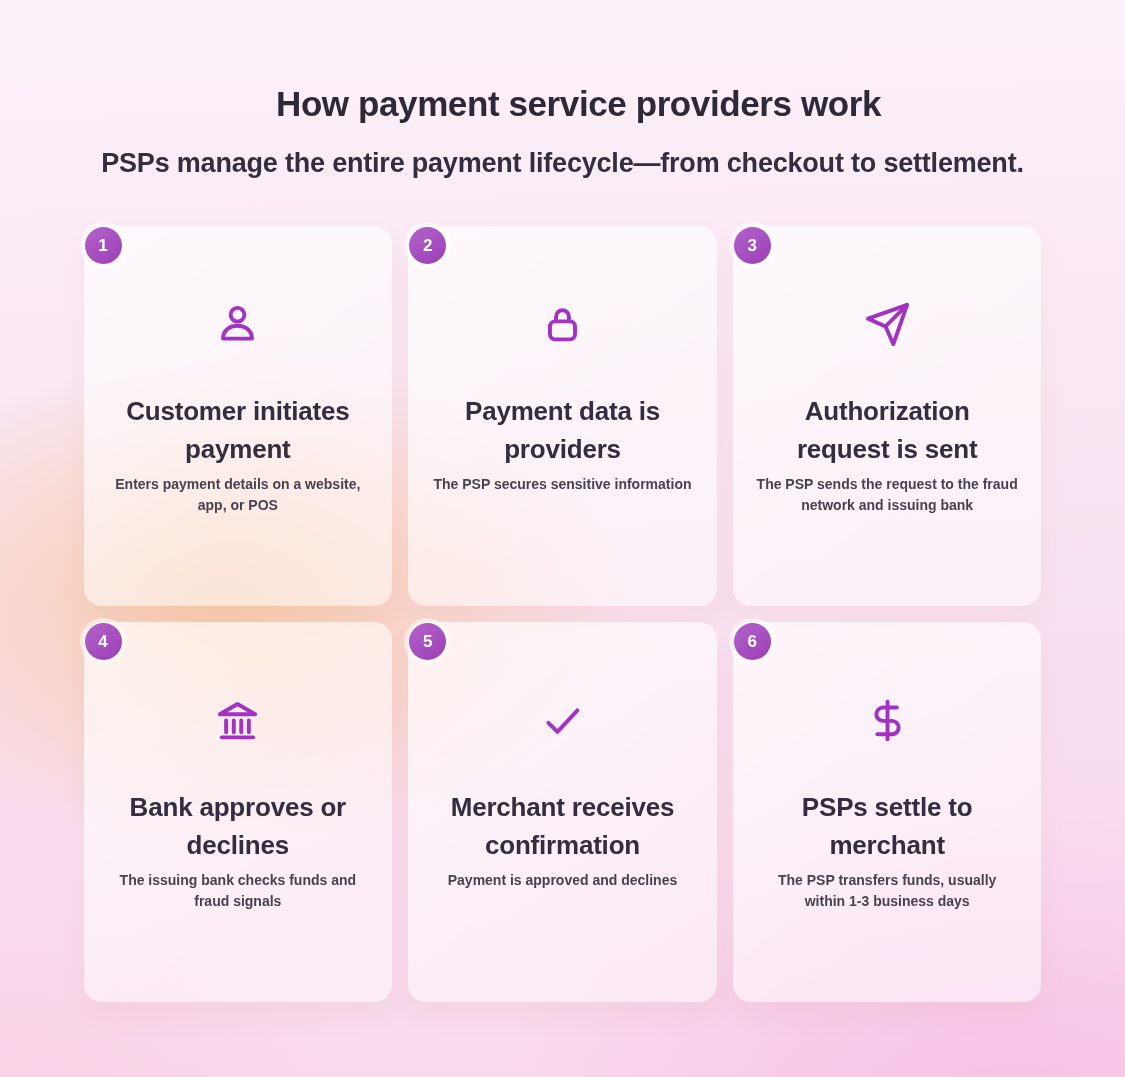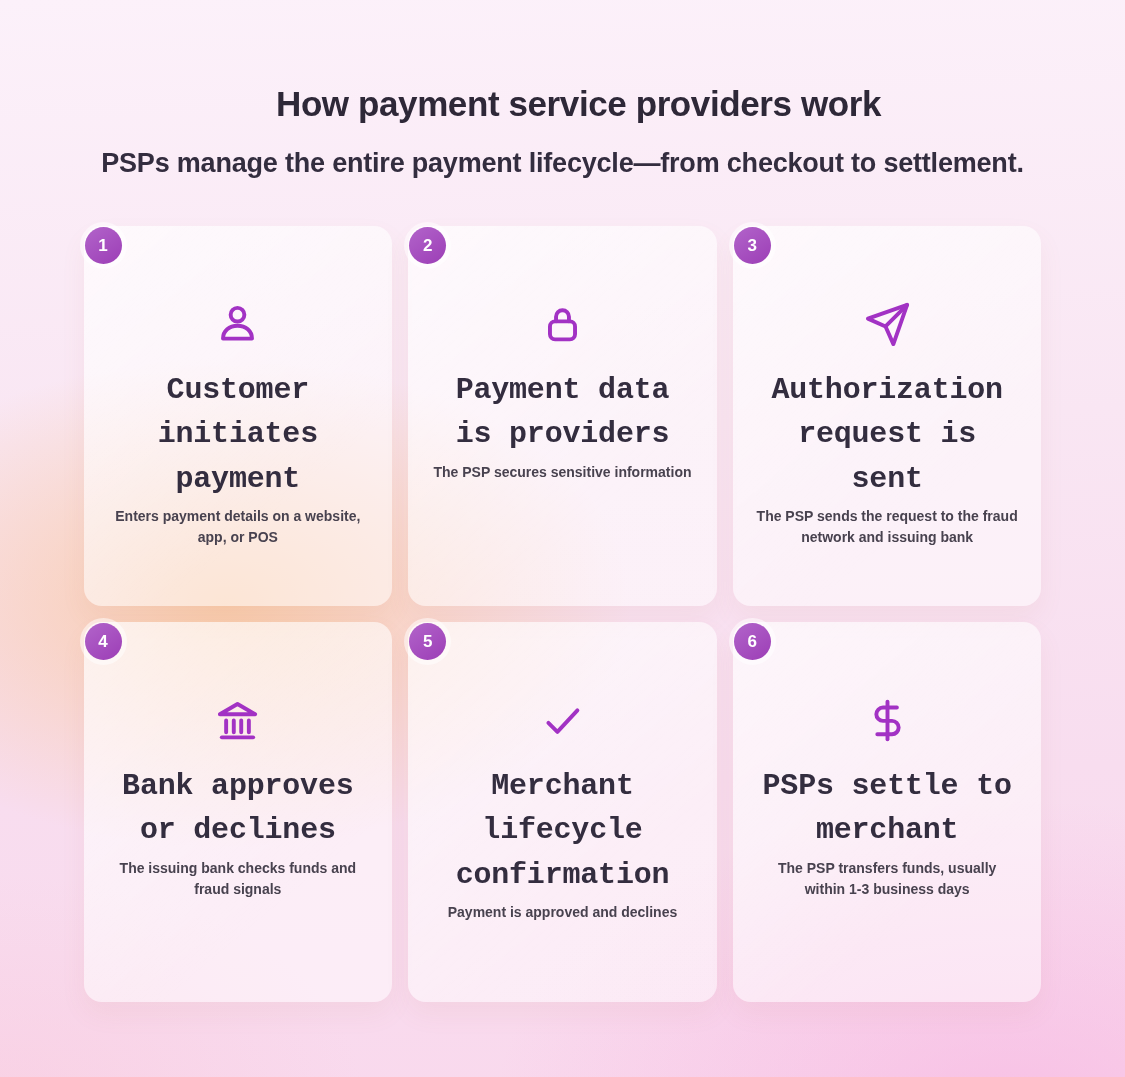--- a/index.html
+++ b/index.html
@@ -75,28 +75,27 @@
   .icon-wrap svg {
     width: 47px;
     height: 47px;
     stroke: #a232c4;
     fill: none;
     stroke-width: 2;
     stroke-linecap: round;
     stroke-linejoin: round;
   }
   .card-title {
-    margin: 20px auto 0;
+    margin: 44px auto 0;
     max-width: 256px;
-    font-size: 30px;
+    font-size: 26px;
     font-weight: 700;
     letter-spacing: -0.2px;
     line-height: 1.48;
     color: #332d3f;
-    font-family: Liberation Mono, monospace;
   }
   .card-desc {
     margin: 5px auto 0;
     max-width: 262px;
     font-size: 14px;
     font-weight: 700;
     line-height: 1.48;
     color: #48424f;
   }
 </style>
@@ -159,21 +158,21 @@
     <div class="card-desc">The issuing bank checks funds and fraud signals</div>
   </div>
 
   <div class="card">
     <div class="badge">5</div>
     <div class="icon-wrap">
       <svg viewBox="0 0 24 24">
         <path d="M4.8 13.2l4.6 4.6L19.6 6.8"></path>
       </svg>
     </div>
-    <div class="card-title">Merchant lifecycle confirmation</div>
+    <div class="card-title">Merchant receives confirmation</div>
     <div class="card-desc">Payment is approved and declines</div>
   </div>
 
   <div class="card">
     <div class="badge">6</div>
     <div class="icon-wrap">
       <svg viewBox="0 0 24 24">
         <path d="M12 2.4v19.2"></path>
         <path d="M16.8 5.4H9.7a3.4 3.4 0 0 0 0 6.8h4.6a3.4 3.4 0 0 1 0 6.8H6.8"></path>
       </svg>

